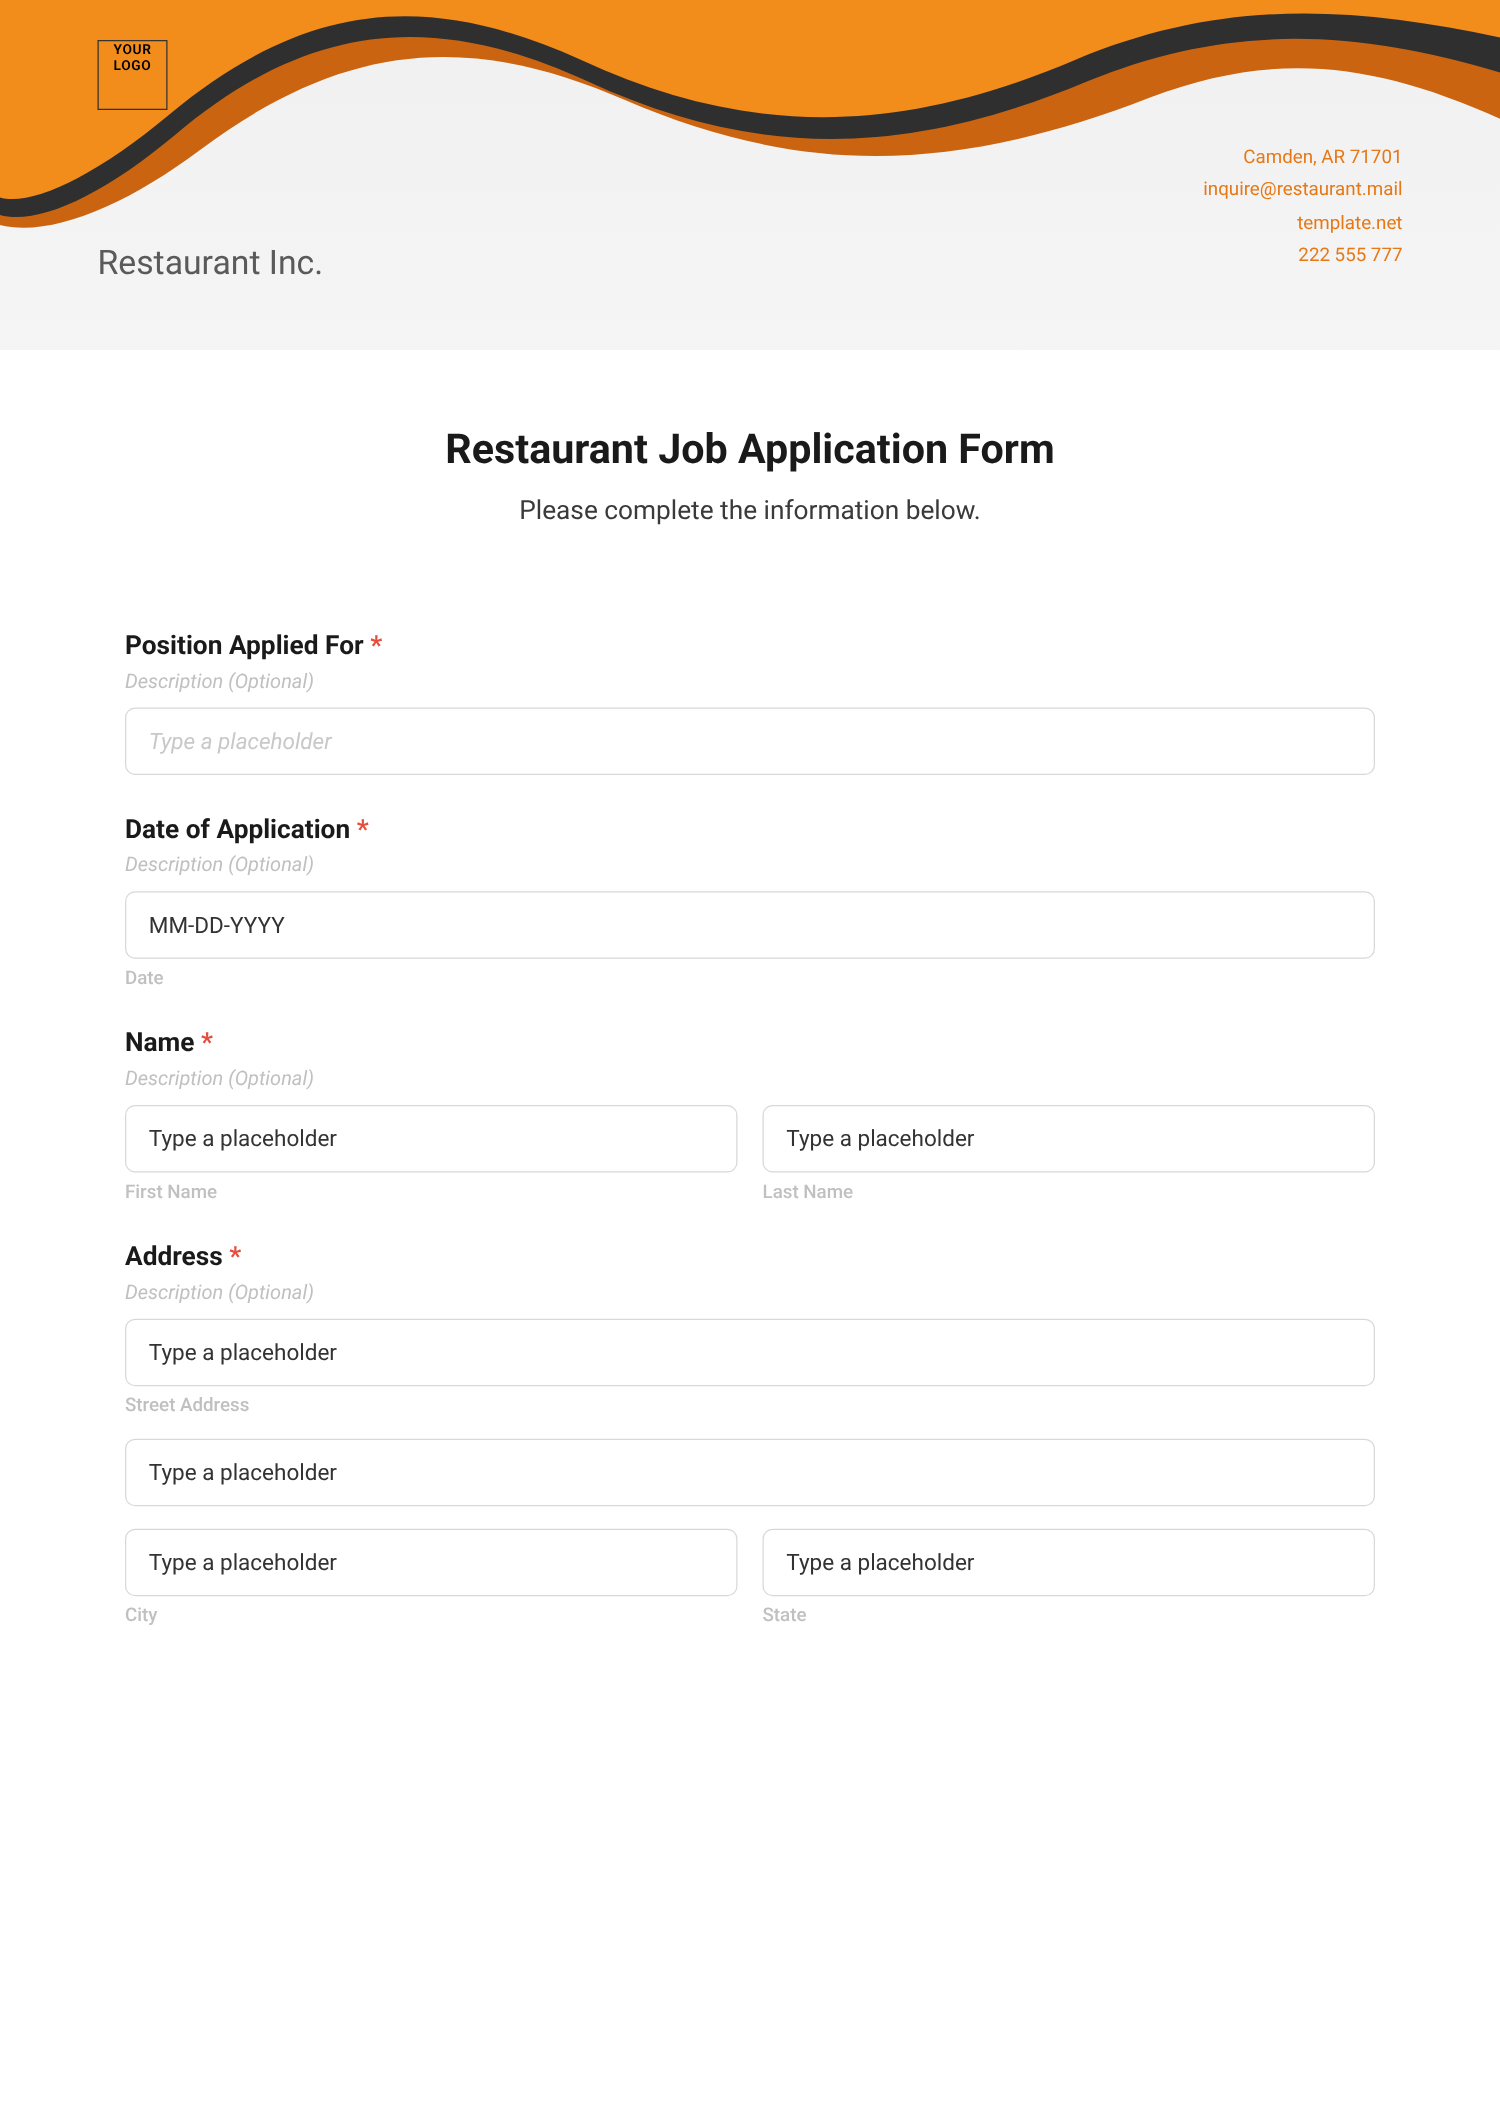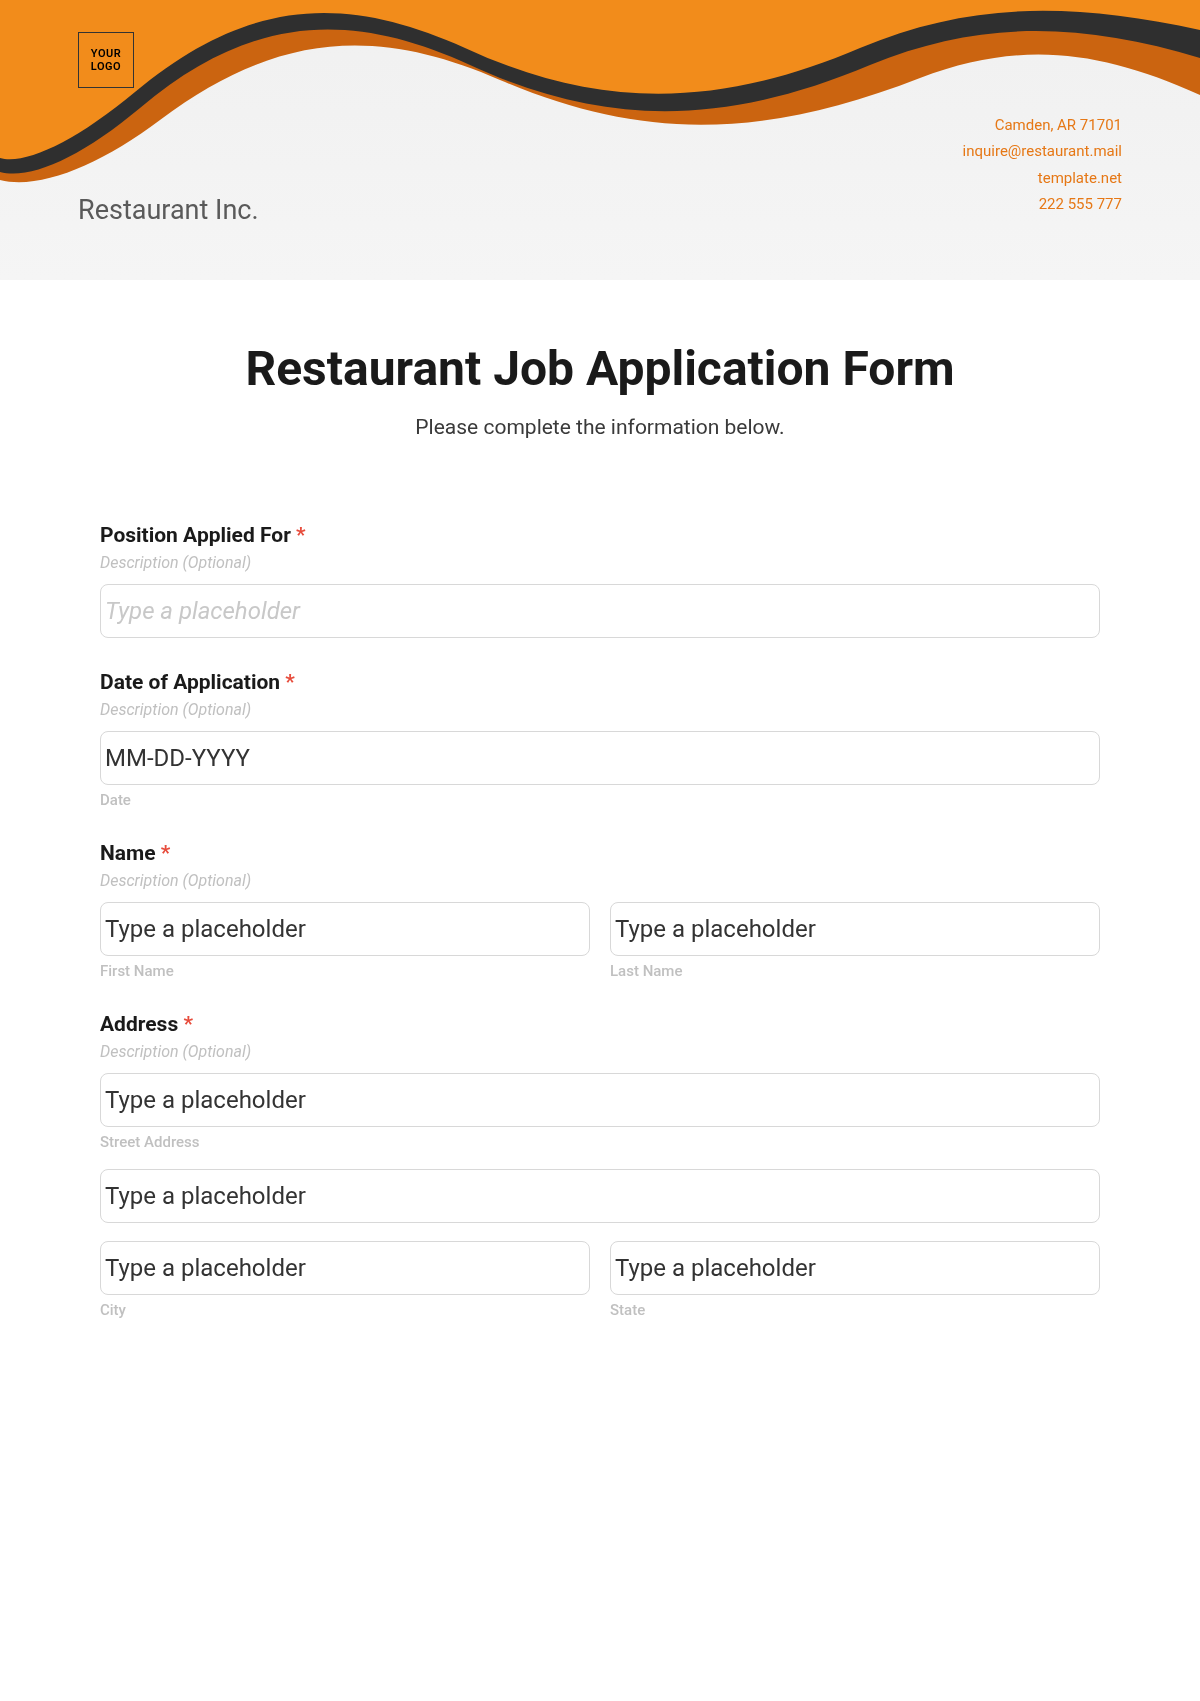--- a/index.html
+++ b/index.html
@@ -1,32 +1,32 @@
 <!DOCTYPE html>
 <html><head>
 <meta charset="utf-8">
 <style>
 * { box-sizing: border-box; margin: 0; padding: 0; }
 body { font-family: -apple-system, BlinkMacSystemFont, 'Segoe UI', Roboto, sans-serif; background: #fff; width: 1200px; }
 .header { position: relative; height: 280px; background: linear-gradient(to bottom, #f0f0f0, #f5f5f5); overflow: hidden; }
 .header svg { position: absolute; top: 0; left: 0; width: 100%; height: 280px; }
-.logo-box { position: absolute; top: 32px; left: 78px; width: 56px; height: 56px; border: 1.5px solid #333; display: flex; align-items: center; justify-content: center; text-align: center; font-size: 11px; font-weight: 600; line-height: 1.2; letter-spacing: 0.5px; }
+.logo-box { position: absolute; top: 32px; left: 78px; width: 56px; height: 56px; border: 1.5px solid #333; display: flex; justify-content: center; text-align: center; font-size: 11px; font-weight: 600; line-height: 1.2; letter-spacing: 0.5px; }
 .company-name { position: absolute; top: 194px; left: 78px; font-size: 27px; color: #5a5a5a; font-weight: 400; }
 .contact { position: absolute; top: 112px; right: 78px; text-align: right; font-size: 15px; line-height: 1.75; color: #e67816; }
 .form-area { padding: 60px 100px 40px; }
-.form-title { text-align: center; font-size: 48px; font-weight: 700; color: #1a1a1a; margin-bottom: 18px; }
+.form-title { text-align: center; font-size: 33px; font-weight: 700; color: #1a1a1a; margin-bottom: 18px; }
 .form-subtitle { text-align: center; font-size: 21px; color: #3a3a3a; margin-bottom: 84px; }
 .section-title { font-size: 28px; font-weight: 700; color: #1a1a1a; margin: 40px 0 30px; }
 .field-group { margin-bottom: 32px; }
 .field-label { font-size: 21px; font-weight: 700; color: #1a1a1a; margin-bottom: 6px; }
 .required { color: #e74c3c; }
 .field-desc { font-size: 16px; font-style: italic; color: #c0c0c0; margin-bottom: 12px; }
 .input-row { display: flex; gap: 20px; }
 .input-col { flex: 1; }
-.text-input { width: 100%; height: 54px; border: 1px solid #d8d8d8; border-radius: 8px; padding: 0 4px; font-size: 24px; color: #333; font-family: inherit; }
+.text-input { width: 100%; height: 54px; border: 1px solid #d8d8d8; border-radius: 8px; padding: 0 18px; font-size: 18px; color: #333; font-family: inherit; }
 .text-input::placeholder { color: #333; }
 .text-input.faded::placeholder { color: #c8c8c8; font-style: italic; }
 .sub-label { font-size: 15px; color: #c0c0c0; margin-top: 6px; font-weight: 500; }
 .addr-block { margin-bottom: 18px; }
 </style>
 </head>
 <body>
 
 <div class="header">
   <svg viewBox="0 0 1200 280" preserveAspectRatio="none">

